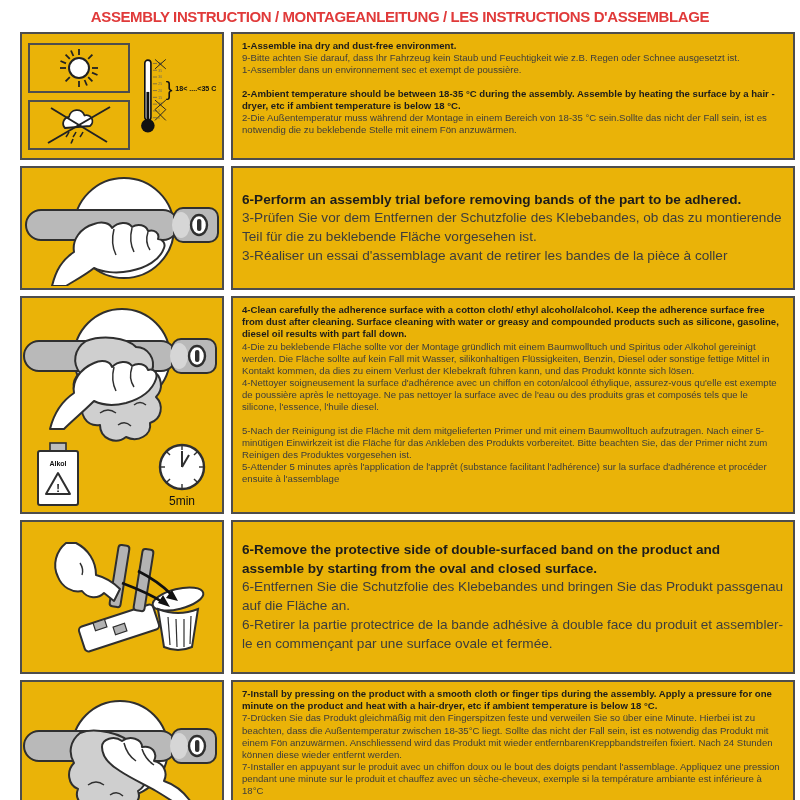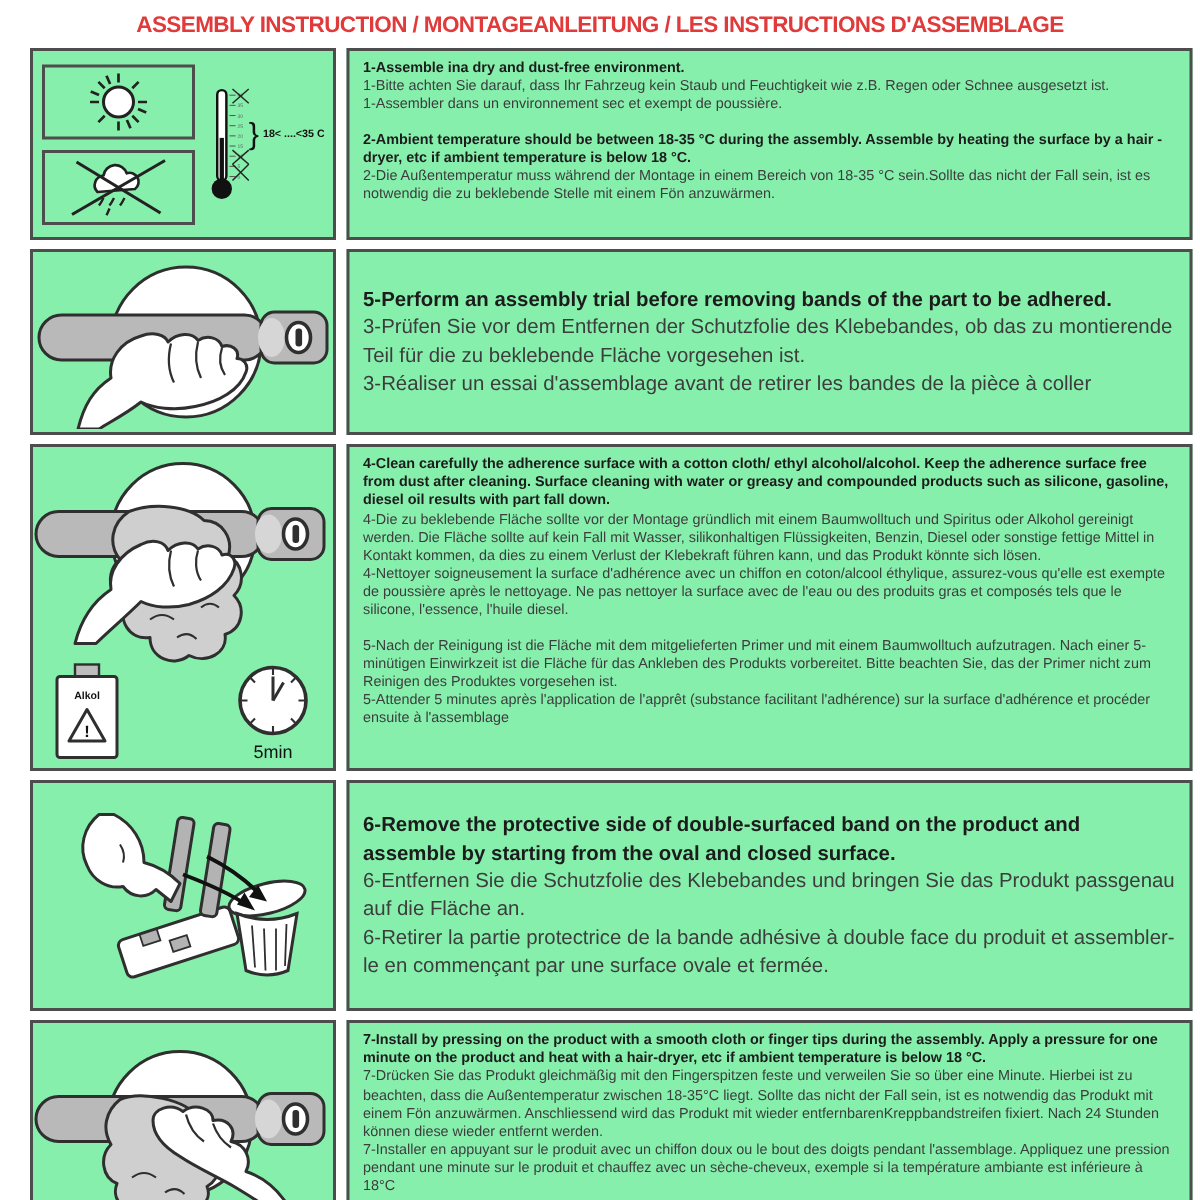--- a/index.html
+++ b/index.html
@@ -1,21 +1,21 @@
 <!DOCTYPE html>
 <html><head>
 <meta charset="utf-8">
 <style>
   html,body{margin:0;padding:0;background:#fff;}
   body{width:800px;height:800px;font-family:"Liberation Sans",sans-serif;overflow:hidden;}
   .title{margin:0;padding:8px 0 5px 0;text-align:center;font-size:15px;font-weight:800;
          letter-spacing:-0.4px;color:#e03a3a;}
   .rows{padding:2px 5px 0 20px;}
   .row{display:flex;gap:7px;margin-bottom:6px;}
-  .box{border:2px solid #4d4d4d;background:#86efac;box-sizing:border-box;}
+  .box{border:2px solid #4d4d4d;background:#eab308;box-sizing:border-box;}
   .left{width:204px;flex:0 0 204px;display:flex;align-items:center;justify-content:center;overflow:hidden;}
   .right{flex:1;padding:6px 9px;overflow:hidden;}
   .center-v{display:flex;flex-direction:column;justify-content:center;}
   .small-text p{margin:0;font-size:9.6px;line-height:1.27;color:#3d3d3d;}
   .big-text p{margin:0;font-size:13.6px;line-height:1.38;color:#3d3d3d;}
   p.b{font-weight:bold;color:#1c1c1c;}
   .group{margin-bottom:11px;}
   .group:last-child{margin-bottom:0;}
   
   .env{display:flex;align-items:center;gap:6px;padding:6px;}
@@ -108,21 +108,21 @@
             <line x1="28" y1="76" x2="44" y2="92"></line>
               <line x1="28" y1="92" x2="44" y2="76"></line>
           </g>
           <text x="44" y="56" font-size="30" fill="#111">}</text>
           <text x="58" y="49" font-size="10.5" font-weight="bold" fill="#111">18&lt; ....&lt;35 C</text>
         </svg>
       </div>
       <div class="box right small-text">
         <div class="group">
           <p class="b">1-Assemble ina dry and dust-free environment.</p>
-          <p>1-Bitte achten Sie darauf, dass Ihr Fahrzeug kein Staub und Feuchtigkeit wie z.B. Regen oder Schnee ausgesetzt ist.</p>
+          <p>9-Bitte achten Sie darauf, dass Ihr Fahrzeug kein Staub und Feuchtigkeit wie z.B. Regen oder Schnee ausgesetzt ist.</p>
           <p>1-Assembler dans un environnement sec et exempt de poussière.</p>
         </div>
         <div class="group">
           <p class="b">2-Ambient temperature should be between 18-35 °C  during the assembly. Assemble by heating the surface by a hair -dryer, etc if ambient temperature is below 18 °C.</p>
           <p>2-Die Außentemperatur muss während der Montage in einem Bereich von 18-35 °C  sein.Sollte das nicht der Fall sein, ist es notwendig die zu beklebende Stelle mit einem Fön anzuwärmen.</p>
         </div>
       </div>
     </div>
 
     <div class="row" style="height:124px">
@@ -136,21 +136,21 @@
           <rect x="175" y="49" width="4.4" height="12" rx="2" fill="#2f2f2f"></rect>
           <path d="M30,116 C34,100 40,90 52,82 C50,70 58,58 72,54 C80,51 88,53 90,58 C96,52 106,51 110,57 C116,53 124,55 126,61 C132,59 138,63 136,69 C140,69 144,73 142,78 C138,90 124,98 108,101 C94,104 80,102 72,98 C62,106 50,112 44,116 Z" fill="#fff" stroke="#2f2f2f" stroke-width="2" stroke-linejoin="round"></path>
           <g fill="none" stroke="#2f2f2f" stroke-width="1.5">
             <path d="M92,59 C90,67 90,77 94,85"></path>
             <path d="M110,58 C108,66 108,74 112,82"></path>
             <path d="M126,62 C124,68 124,74 128,80"></path>
           </g>
         </svg>
       </div>
       <div class="box right big-text center-v">
-        <p class="b">5-Perform an assembly trial before removing bands of the part to be adhered.</p>
+        <p class="b">6-Perform an assembly trial before removing bands of the part to be adhered.</p>
         <p>3-Prüfen Sie vor dem Entfernen der Schutzfolie des Klebebandes, ob das zu montierende Teil für die zu beklebende Fläche vorgesehen ist.</p>
         <p>3-Réaliser un essai d'assemblage avant de retirer les bandes de la pièce à coller</p>
       </div>
     </div>
 
     <div class="row" style="height:218px">
       <div class="box left">
         <svg width="200" height="208" viewBox="0 0 200 208">
           <circle cx="100" cy="56" r="48" fill="#fff" stroke="#2f2f2f" stroke-width="2"></circle>
           <rect x="2" y="40" width="152" height="30" rx="15" fill="#b9b9b9" stroke="#2f2f2f" stroke-width="2"></rect>

